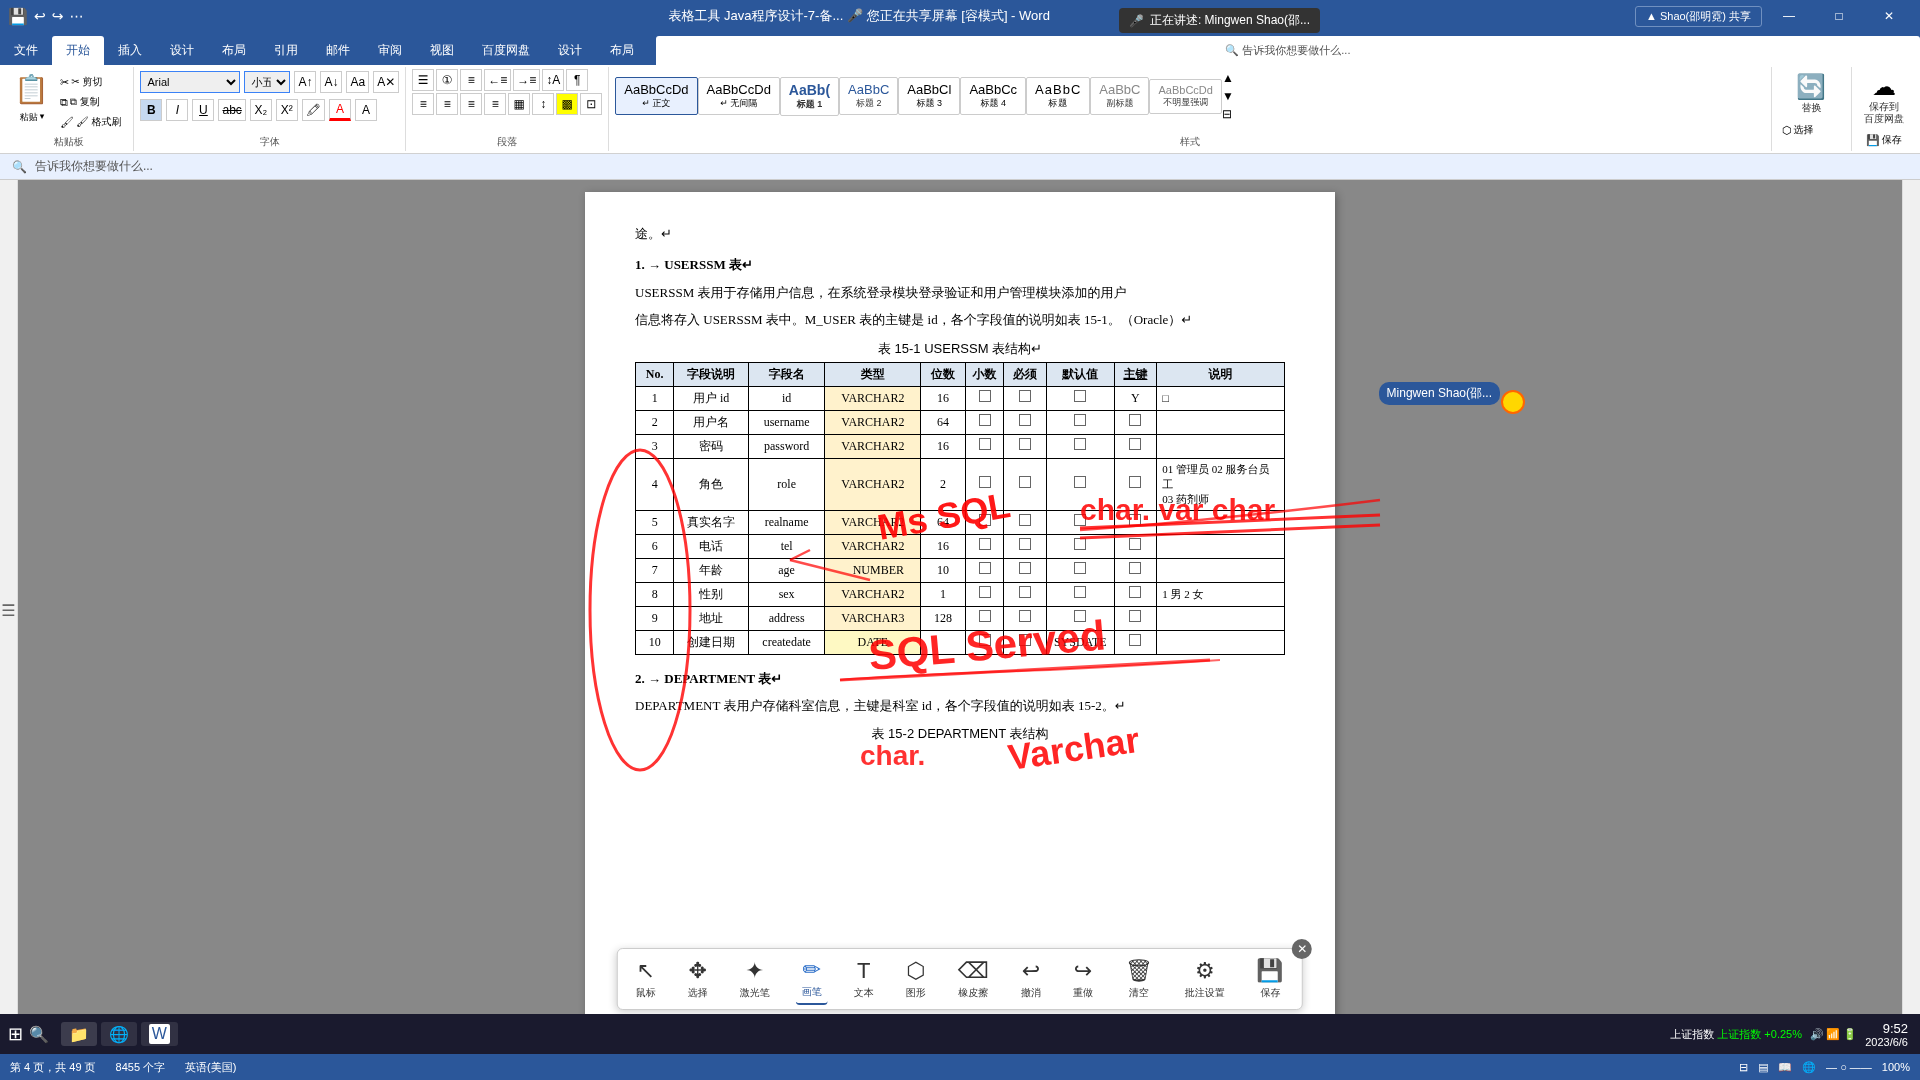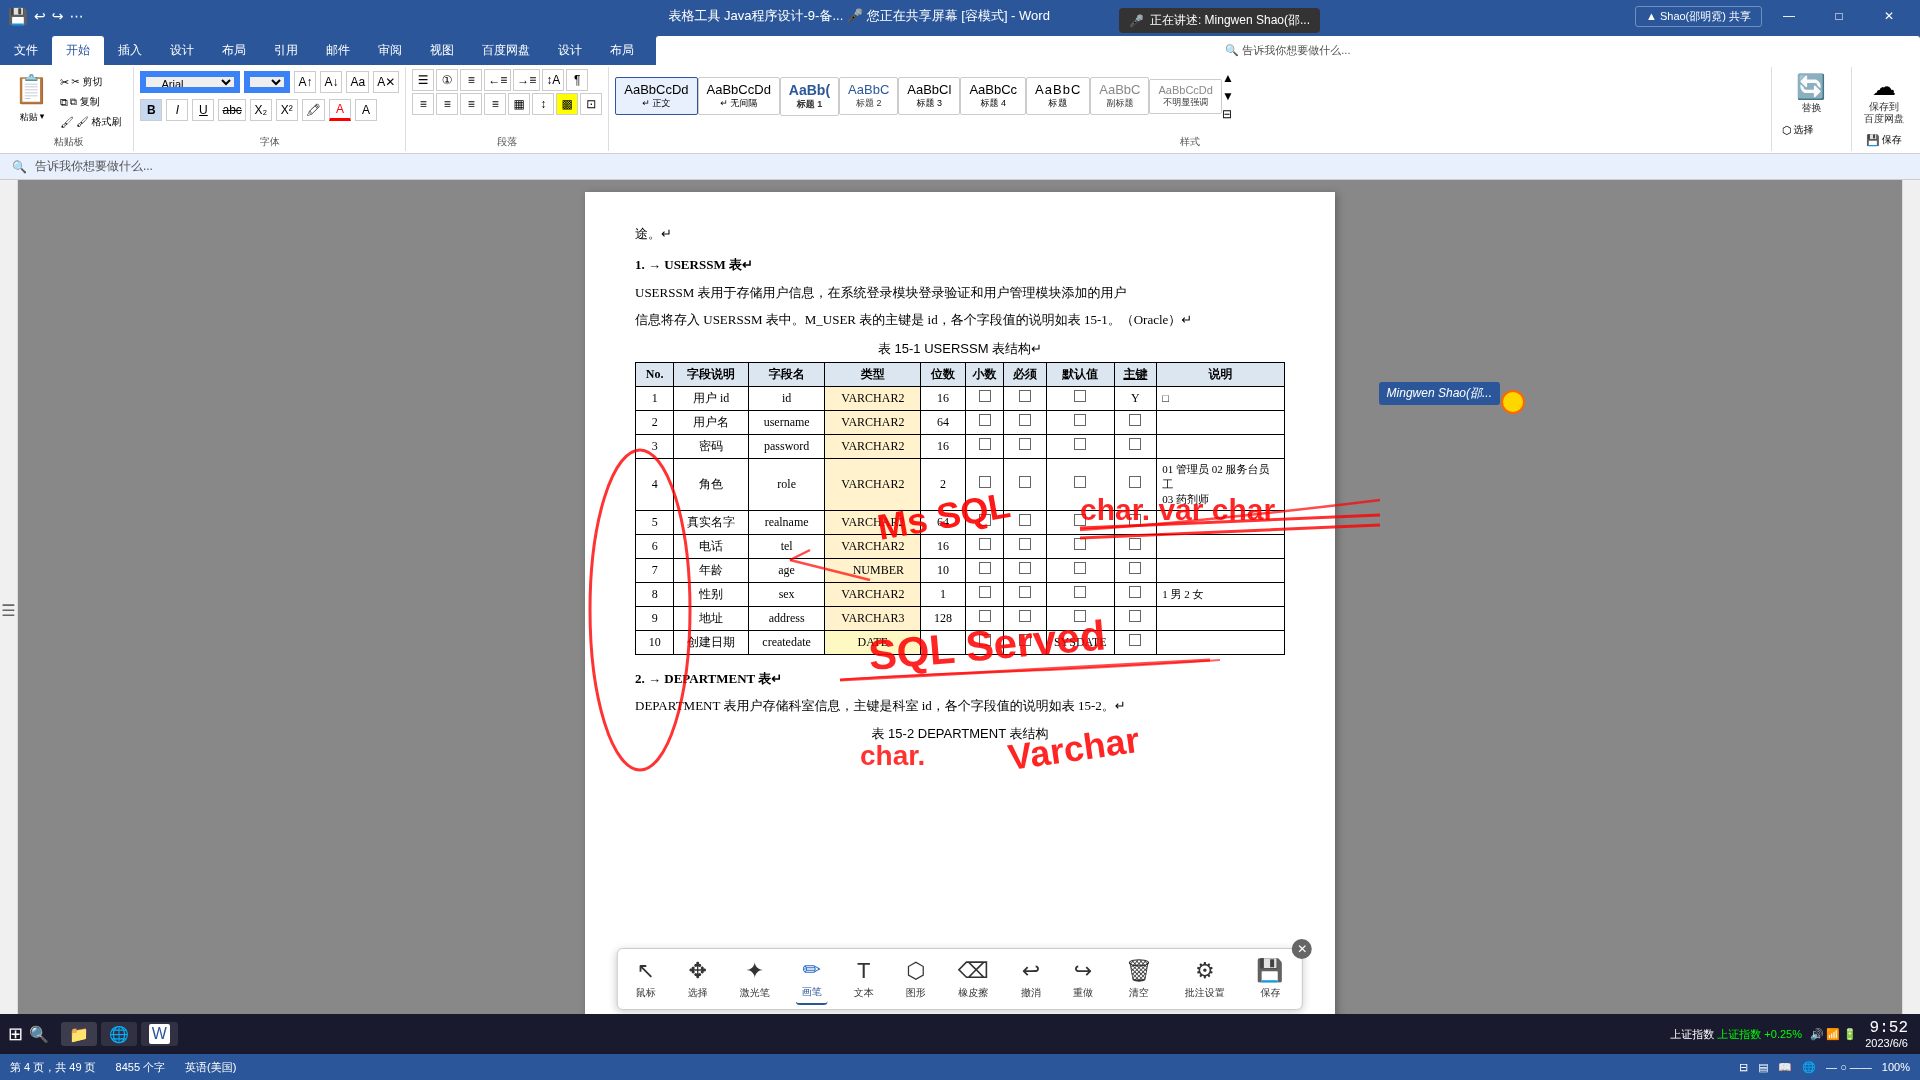--- a/index.html
+++ b/index.html
@@ -153,25 +153,24 @@
     }
 
     
     .presenter-tooltip {
       position: absolute;
       top: 382px;
       right: 420px;
       background: #2b579a;
       color: white;
       padding: 3px 8px;
-      border-radius: 3px;
+      border-radius: 10px;
       font-size: 12px;
       white-space: nowrap;
       z-index: 60;
-      font-style: italic;
     }
     .presenter-cursor {
       position: absolute;
       top: 390px;
       right: 395px;
       width: 24px;
       height: 24px;
       background: #ffd700;
       border-radius: 50%;
       border: 2px solid #ff6600;
@@ -200,21 +199,21 @@
       font-size: 12px;
       display: flex;
       align-items: center;
       gap: 6px;
     }
 
     .font-toolbar {
       display: flex; align-items: center; gap: 4px; flex-wrap: wrap; padding: 2px 0;
     }
     .font-toolbar select, .font-toolbar input {
-      height: 22px; font-size: 12px; border: 6px solid #3b82f6; padding: 0 11px;
+      height: 22px; font-size: 12px; border: 1px solid #3b82f6; padding: 0 2px;
     }
     .ft-btn {
       height: 22px; min-width: 22px; padding: 0 3px;
       background: white; border: 1px solid #ccc; cursor: pointer;
       font-size: 12px; display: flex; align-items: center; justify-content: center;
     }
     .ft-btn.active { background: #c6d9f1; }
 
     .para-toolbar {
       display: flex; align-items: center; gap: 2px;
@@ -253,21 +252,21 @@
 <body>
 
 <div class="title-bar">
   <div class="title-bar-left">
     <span style="font-size:16px;">💾</span>
     <span style="font-size:14px; cursor:pointer;">↩</span>
     <span style="font-size:14px; cursor:pointer;">↪</span>
     <span style="font-size:14px; cursor:pointer;">⋯</span>
   </div>
   <div class="title-bar-center">
-    <span>表格工具    Java程序设计-9-备...    🎤 您正在共享屏幕    [容模式] - Word</span>
+    <span>表格工具    Java程序设计-7-备...    🎤 您正在共享屏幕    [容模式] - Word</span>
   </div>
   <div class="title-bar-right">
     <span style="background:#2b579a; border:1px solid #7090c0; padding:2px 10px; border-radius:3px; cursor:pointer; font-size:11px;">▲ Shao(邵明霓)   共享</span>
     <div class="title-btn">—</div>
     <div class="title-btn">□</div>
     <div class="title-btn close">✕</div>
   </div>
 </div>
 
 <div class="recording-indicator">
@@ -719,21 +718,21 @@
       <span style="font-size:16px;">🌐</span>
     </div>
     <div style="display:flex; align-items:center; gap:3px; background:rgba(255,255,255,0.1); padding:2px 8px; border-radius:3px; cursor:pointer;">
       <span style="font-size:16px; color:#2b579a; background:white; border-radius:2px; padding:1px 3px;">W</span>
     </div>
   </div>
   <div style="display:flex; align-items:center; gap:8px; padding:0 12px; color:white; font-size:11px;">
     <span>上证指数 <span style="color:#00ff00;">上证指数 +0.25%</span></span>
     <span>🔊 📶 🔋</span>
     <div style="text-align:right;">
-      <div style="font-size:16px;font-family:Liberation Mono, monospace;">9:52</div>
+      <div style="font-size:13px;">9:52</div>
       <div style="font-size:11px;">2023/6/6</div>
     </div>
   </div>
 </div>
 
 <div class="status-bar">
   <div class="status-left">
     <span>第 4 页，共 49 页</span>
     <span>8455 个字</span>
     <span>英语(美国)</span>

